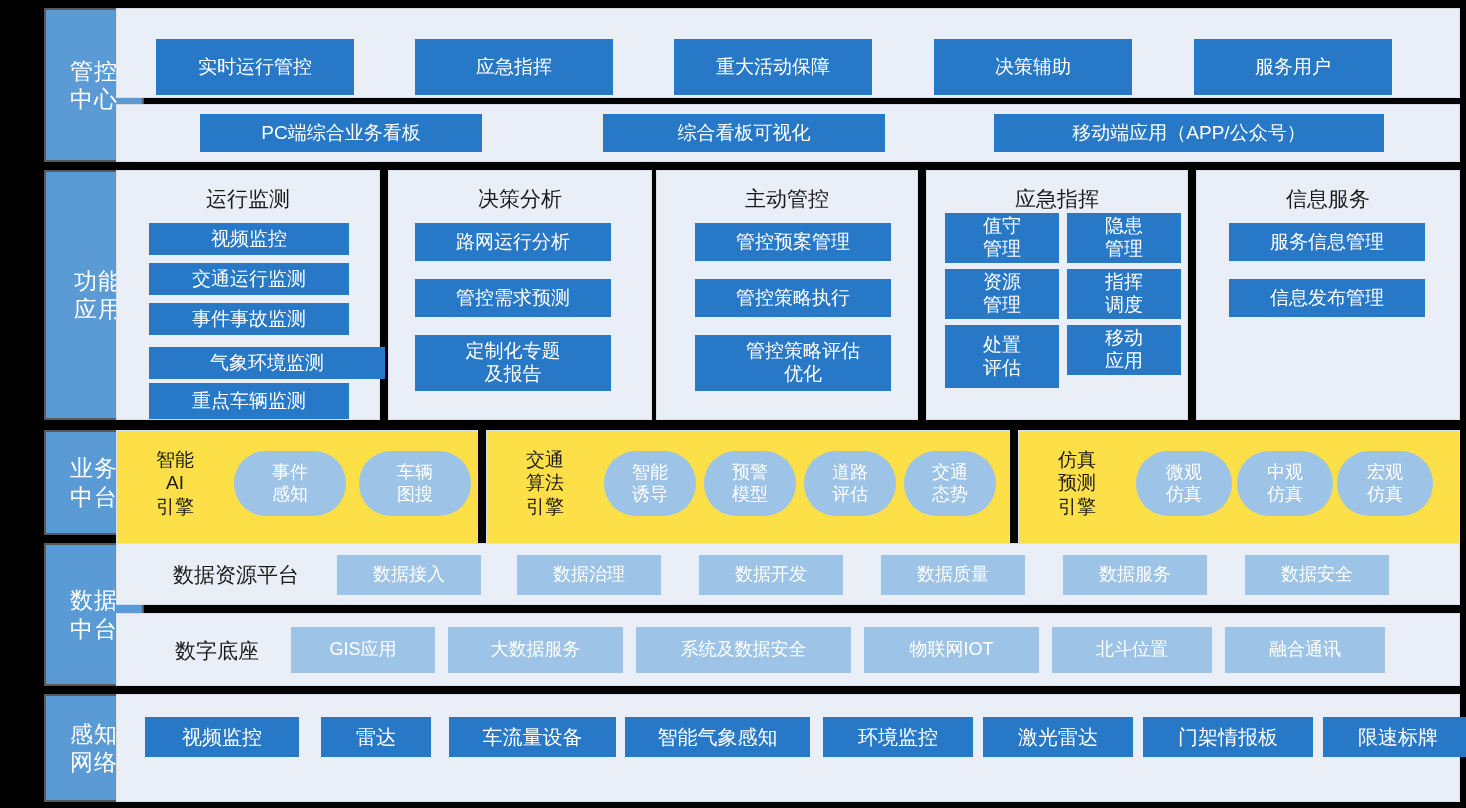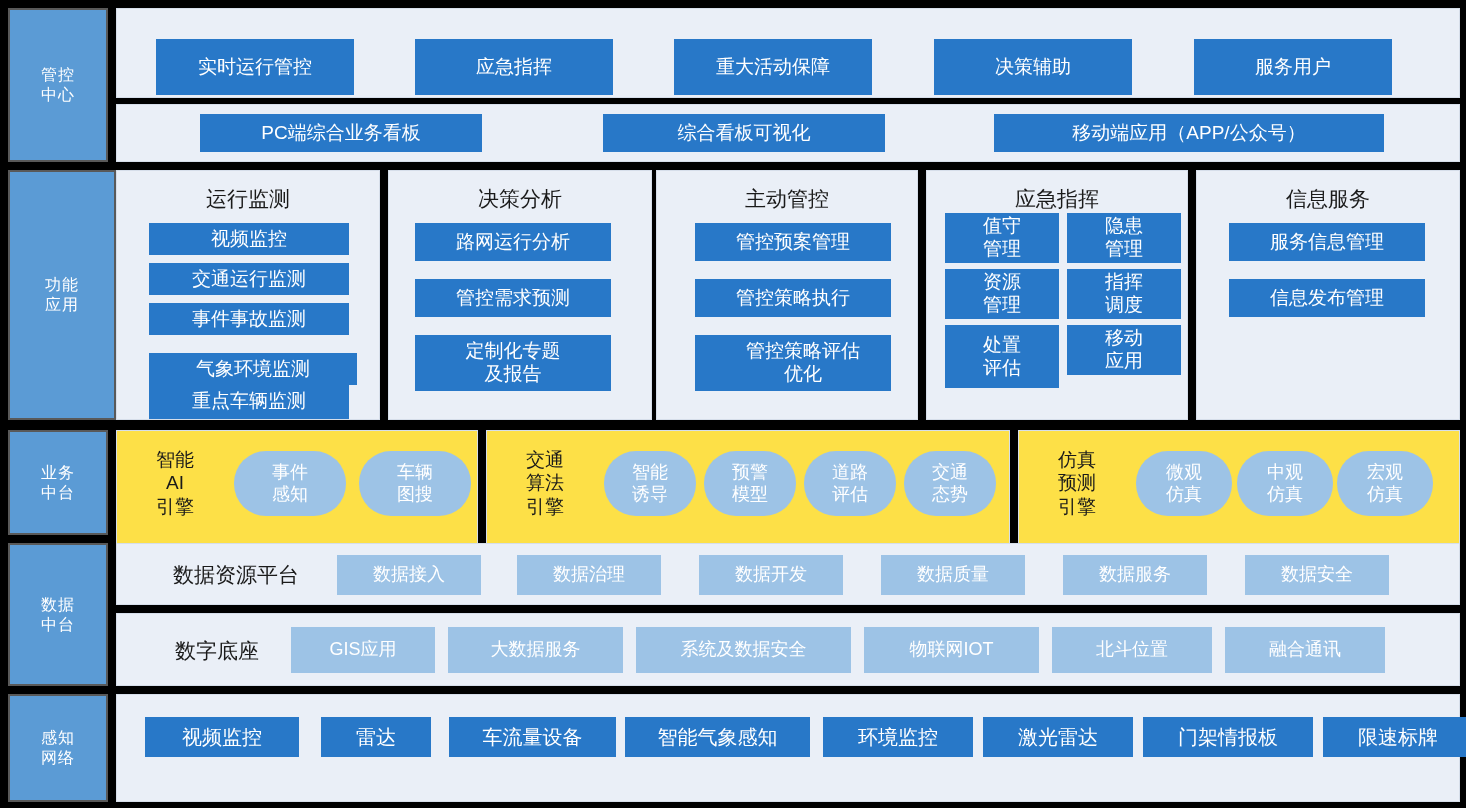--- a/index.html
+++ b/index.html
@@ -24,23 +24,24 @@
   .sidebar-cell {
     position: absolute;
     background: #5B9BD5;
     border: 2px solid #595959;
     color: #FFFFFF;
     display: flex;
     align-items: center;
     justify-content: center;
     text-align: center;
     line-height: 1.22;
-    font-size: 16px;
+    font-size: 23px;
     letter-spacing: 1px;
     white-space: pre-line;
+    margin-left: 36px;
   }
 
   
   .chip {
     background: #2878C8;
     color: #FFFFFF;
     display: flex;
     align-items: center;
     justify-content: center;
     text-align: center;
@@ -151,21 +152,21 @@
     <div class="chip" style="left:83px; width:282px;">PC端综合业务看板</div>
     <div class="chip" style="left:486px; width:282px;">综合看板可视化</div>
     <div class="chip" style="left:877px; width:390px;">移动端应用（APP/公众号）</div>
   </div>
 
   <div class="func-card" style="left:116px; width:264px;">
     <div class="func-title">运行监测</div>
     <div class="chip" style="left:32px; top:52px; width:200px; height:32px;">视频监控</div>
     <div class="chip" style="left:32px; top:92px; width:200px; height:32px;">交通运行监测</div>
     <div class="chip" style="left:32px; top:132px; width:200px; height:32px;">事件事故监测</div>
-    <div class="chip" style="left:32px; top:182px; width:208px; height:32px;">气象环境监测</div>
+    <div class="chip" style="left:32px; top:176px; width:236px; height:32px;">气象环境监测</div>
     <div class="chip" style="left:32px; top:212px; width:200px; height:36px;">重点车辆监测</div>
   </div>
 
   <div class="func-card" style="left:388px; width:264px;">
     <div class="func-title">决策分析</div>
     <div class="chip" style="left:26px; top:52px; width:196px; height:38px;">路网运行分析</div>
     <div class="chip" style="left:26px; top:108px; width:196px; height:38px;">管控需求预测</div>
     <div class="chip" style="left:26px; top:164px; width:196px; height:56px;">定制化专题
 及报告</div>
   </div>

